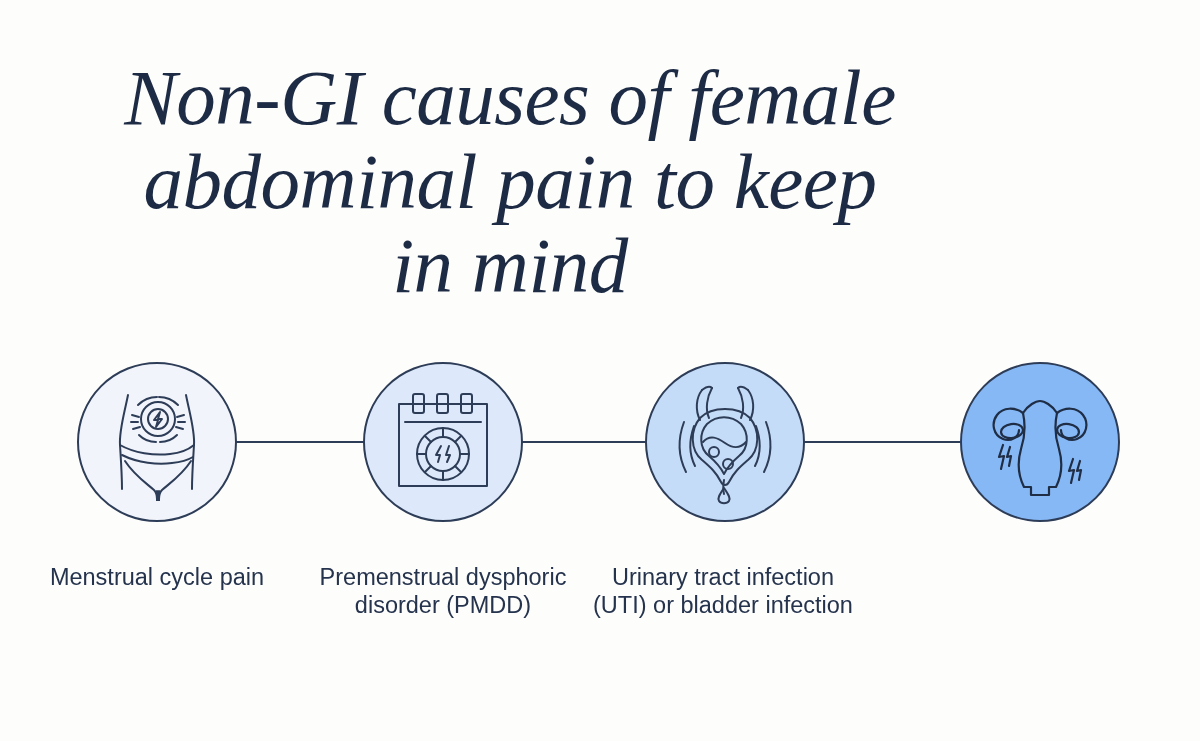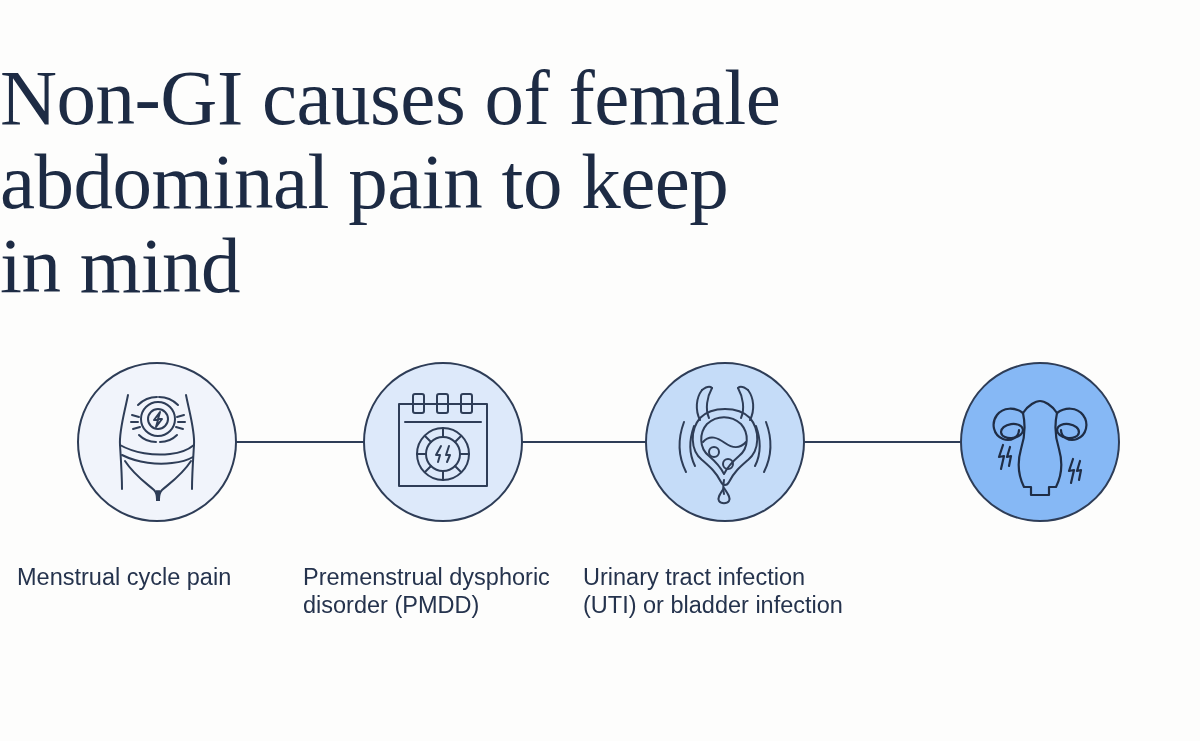--- a/index.html
+++ b/index.html
@@ -14,26 +14,28 @@
     overflow: hidden;
     position: relative;
   }
 
   
   .title {
     position: absolute;
     top: 56px;
     left: 0;
     width: 1020px;
+    text-align: center;
     font-family: "Liberation Serif", serif;
     font-size: 79px;
     line-height: 84px;
     color: #1d2b44;
     letter-spacing: -0.5px;
     white-space: pre-line;
+    font-style: italic;
   }
 
   
   .flow {
     position: absolute;
     top: 362px;
     left: 0;
     width: 1200px;
     height: 160px;
   }
@@ -71,21 +73,21 @@
   .labels {
     position: absolute;
     top: 563px;
     left: 0;
     width: 1200px;
     height: 120px;
   }
   .label {
     position: absolute;
     top: 0;
-    text-align: left;
+    text-align: center;
     font-size: 23.5px;
     line-height: 28px;
     color: #25334d;
   }
   .label.l1 { left: 17px;  width: 280px; }
   .label.l2 { left: 303px; width: 280px; }
   .label.l3 { left: 583px; width: 280px; }
   .label.l4 { left: 903px; width: 280px; }
 </style>
 </head>

